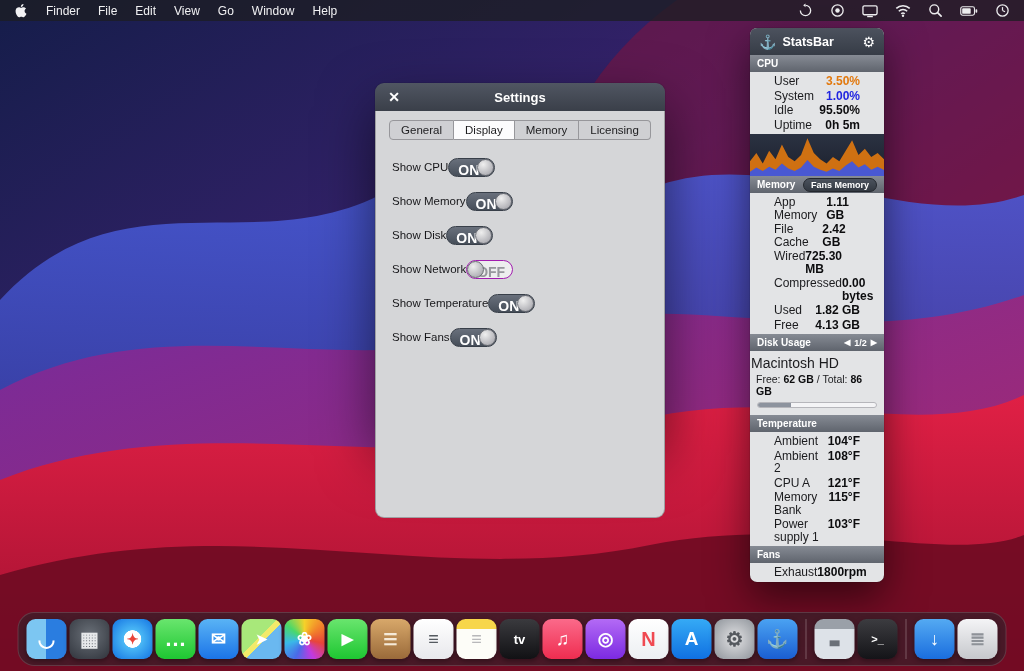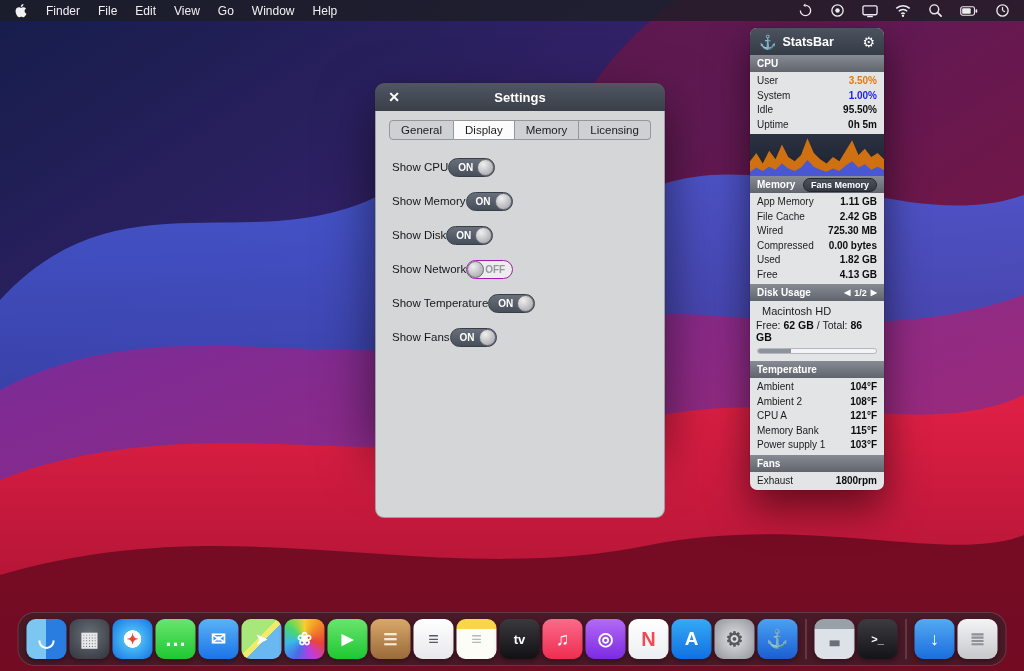--- a/index.html
+++ b/index.html
@@ -35,21 +35,21 @@
   .tab:first-child { border-left:1px solid #97979b; border-radius:4px 0 0 4px; }
   .tab:last-child { border-radius:0 4px 4px 0; }
   .tab.active { background:#fcfcfd; }
   .settings-rows { margin-top:10px; }
   .srow { display:flex; align-items:center; justify-content:flex-start;
     height:34px; padding:0 16px; }
   .slabel { font-size:11.5px; color:#17171a; }
   .toggle { position:relative; width:47px; height:19px; border-radius:10px; cursor:default; }
   .toggle.on { background:linear-gradient(180deg,#69707c,#464e59); border:1px solid #383f49; }
   .toggle.off { background:#ededee; border:1px solid #a21caf; }
-  .tlabel { position:absolute; top:3px; font-size:10px; font-weight:bold; }
+  .tlabel { position:absolute; top:3px; font-size:14px; font-weight:bold; }
   .toggle.on .tlabel { left:9px; color:#ffffff; }
   .toggle.off .tlabel { right:7px; color:#97979d; }
   .knob { position:absolute; top:0; width:17px; height:17px; border-radius:50%;
     background:radial-gradient(circle at 35% 30%, #efefef, #b5b5ba 70%, #9a9aa0);
     border:1px solid #6a6d74; }
   .toggle.on .knob { right:0; }
   .toggle.off .knob { left:0; }
 
   
   .statsbar-panel { position:absolute; left:750px; top:28px; width:134px; z-index:40;
@@ -57,32 +57,32 @@
     box-shadow:0 16px 40px rgba(0,0,0,0.55), 0 0 1px rgba(0,0,0,.7); }
   .sb-header { height:27px; background:linear-gradient(180deg,#4c525e,#363c46);
     display:flex; align-items:center; padding:0 9px; color:#ffffff; }
   .sb-anchor { font-size:14px; }
   .sb-title { font-size:12.5px; font-weight:bold; margin-left:6px; }
   .sb-gear { margin-left:auto; font-size:14px; cursor:default; }
   .sb-sec { height:17px; background:linear-gradient(180deg,#868b94,#5f646d);
     display:flex; align-items:center; padding:0 7px; color:#ffffff;
     font-size:10px; font-weight:bold; }
   .sb-rows { padding:2px 0; }
-  .sb-row { display:flex; justify-content:space-between; padding:1px 7px;
-    font-size:10px; color:#1b1b1e; line-height:12.5px; }
+  .sb-row { display:flex; justify-content:space-between; padding:1px 24px;
+    font-size:12px; color:#1b1b1e; line-height:12.5px; }
   .sb-value { font-weight:bold; color:#0c0c0e; }
   .cpu-graph { height:42px; background:linear-gradient(180deg,#2b3242,#1b202c); }
   .cpu-graph svg { width:100%; height:100%; display:block; }
   .clean-btn { margin-left:auto; font-size:9px; font-weight:bold; color:#ffffff;
     background:linear-gradient(180deg,#4b525d,#333942); border:1px solid #23272e;
     border-radius:9px; padding:1px 7px; cursor:default; }
   .pager { margin-left:auto; display:flex; align-items:center; gap:4px; font-size:9px; }
   .pager .arr { font-size:8px; cursor:default; }
   .disk-body { padding:3px 0 6px; }
-  .disk-name { font-size:11px; color:#1b1b1e; padding:1px 12px; }
+  .disk-name { font-size:14px; color:#1b1b1e; padding:1px 1px; }
   .disk-line { font-size:10.5px; color:#1b1b1e; padding:1px 6px; }
   .disk-line b { color:#0c0c0e; }
   .progress { margin:4px 7px 1px; height:6px; background:#f4f4f6;
     border:1px solid #b6b6bb; border-radius:3px; overflow:hidden; }
   .pfill { height:100%; background:linear-gradient(180deg,#9aa0ab,#7d8ema); background:#8d939e; }
 
   
   .dock { position:absolute; bottom:5px; left:50%; transform:translateX(-50%);
     display:flex; align-items:center; gap:3px; padding:6px 8px;
     background:rgba(38,38,44,0.55); border:1px solid rgba(255,255,255,0.14);

